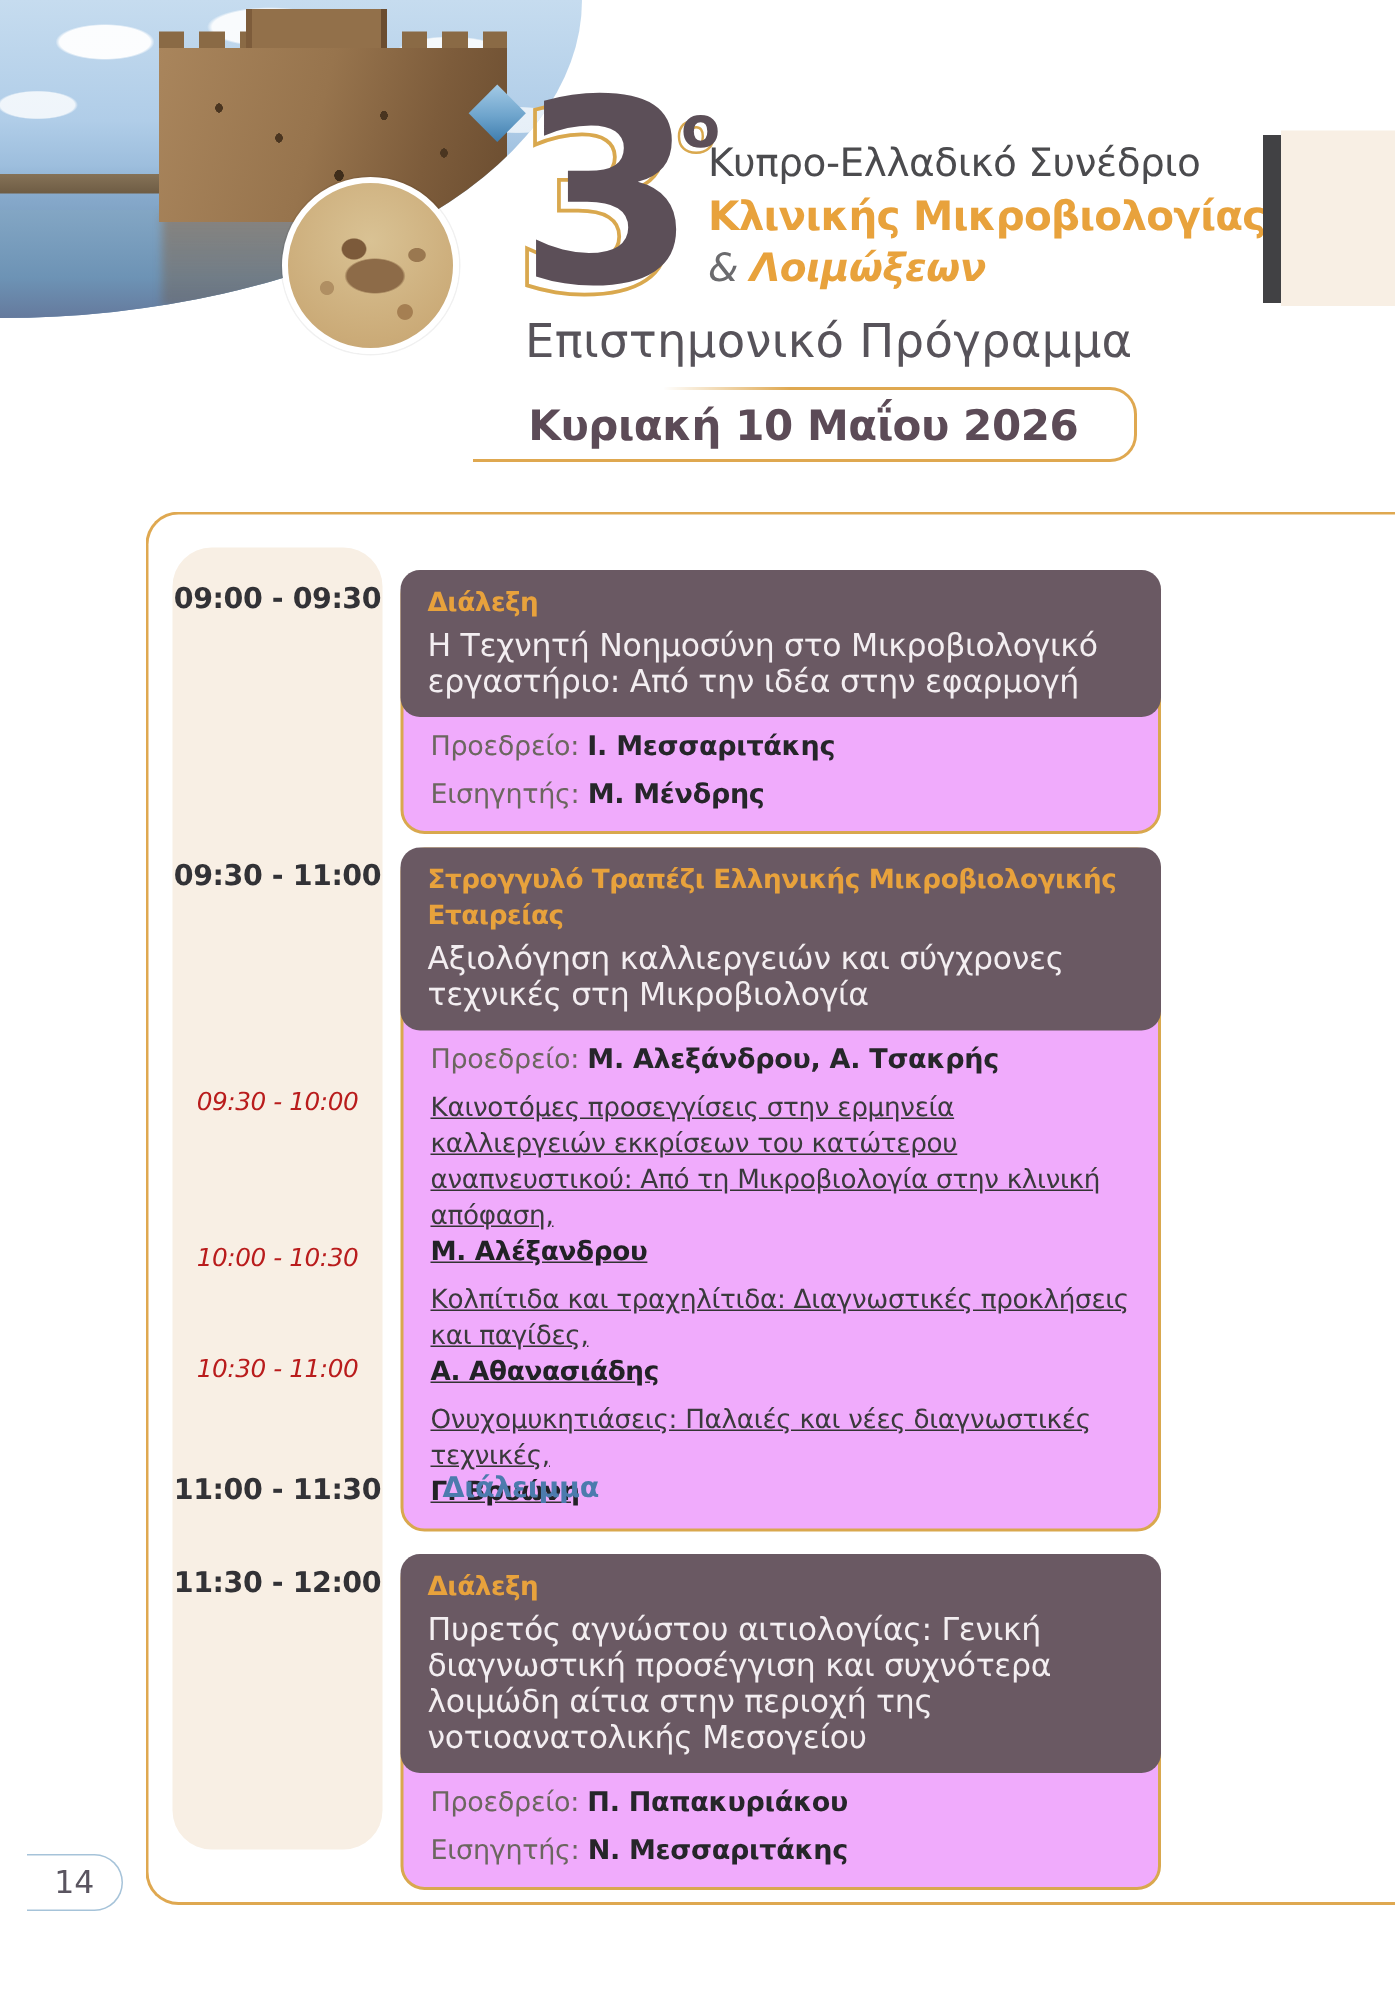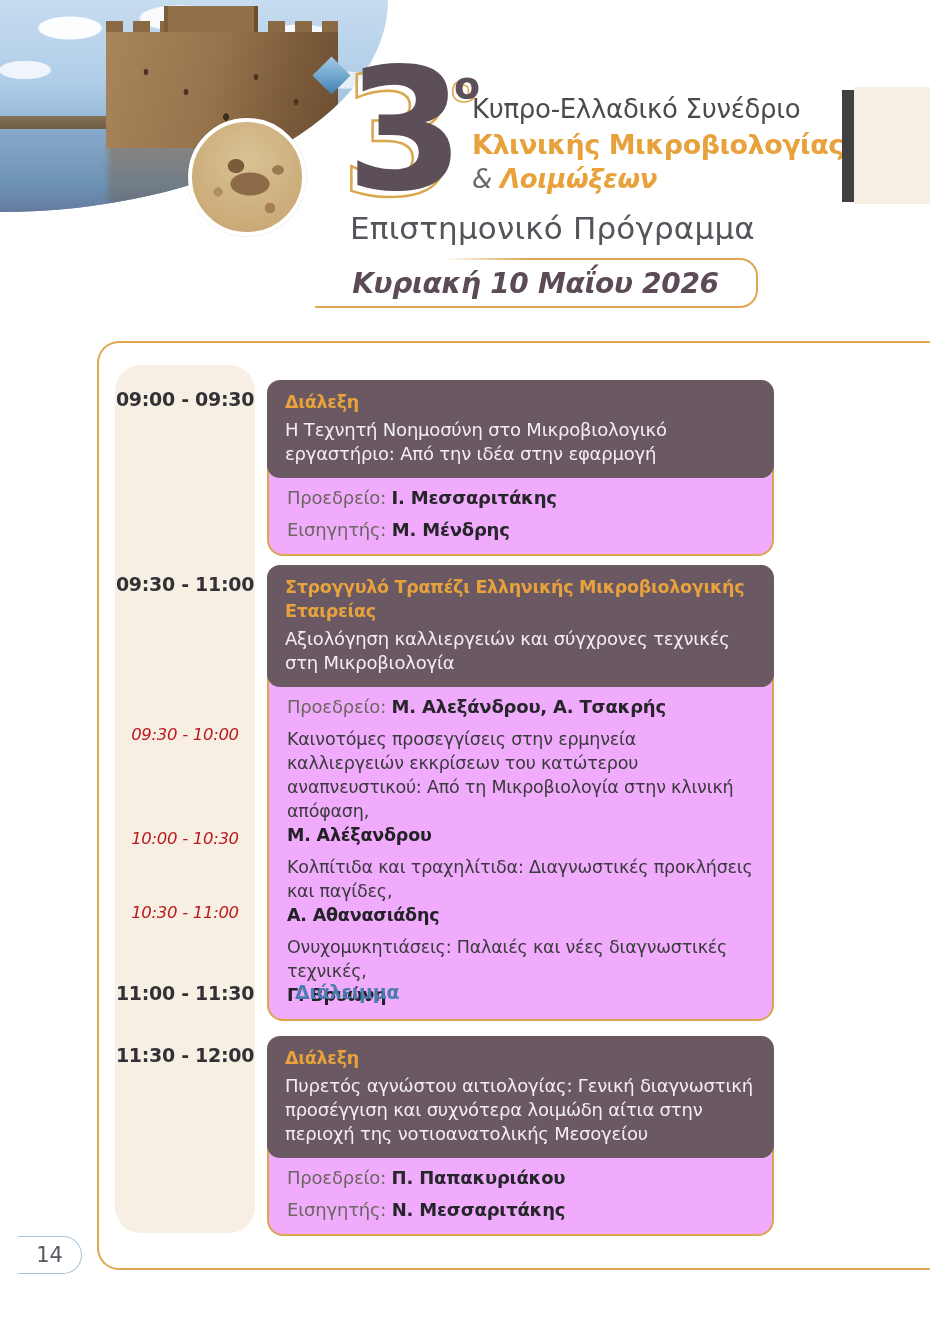--- a/index.html
+++ b/index.html
@@ -75,45 +75,45 @@
   .t-amp { color:#6b6b6e; font-weight:400; }
   .t-orange { color:#E8A23C; font-weight:700; }
   .subtitle { position:absolute; left:350px; top:210px; font-size:31px; color:#57535A; letter-spacing:0.2px; }
 
   .edge-bar { position:absolute; left:842px; top:90px; width:12px; height:112px; background:#414144; }
   .edge-tab { position:absolute; left:854px; top:87px; width:76px; height:117px; background:#F8EFE4; }
 
   
   .banner { position:absolute; left:315px; top:258px; width:443px; height:50px;
     border:2px solid #DFA850; border-left:none; border-radius:0 18px 18px 0;
-    display:flex; align-items:center; justify-content:center;font-style:italic; }
+    display:flex; align-items:center; justify-content:center; }
   .banner::after { content:""; position:absolute; top:-2px; left:0; width:48%; height:2px;
     background:linear-gradient(to right,#ffffff 60%, rgba(255,255,255,0)); }
   .banner-text { font-size:28px; font-weight:600; color:#5C4B57; letter-spacing:-0.3px; }
 
   
   .sched { position:absolute; left:97px; top:300px; width:833px; height:929px;
     border:2px solid #DFA850; border-right:none; border-radius:22px 0 0 22px;margin-top:41px; }
   .timecol { position:absolute; left:16px; top:22px; width:140px; height:868px;
     background:#F8EFE4; border-radius:26px; }
   .tmain { position:absolute; left:16px; width:140px; text-align:center;
     font-weight:700; font-size:19px; color:#323236; letter-spacing:-0.3px; }
   .tsub { position:absolute; left:16px; width:140px; text-align:center;
     font-style:italic; font-size:16.5px; color:#b91c1c; letter-spacing:-0.3px; }
 
   .card { position:absolute; left:168px; width:507px; background:#f0abfc;
     border:2px solid #D9A84E; border-radius:16px; }
   .hd { background:#6A5963; border-radius:13px; margin:-2px; padding:10px 18px 12px; }
   .hd .type { color:#E8A23C; font-weight:700; font-size:17.5px; line-height:24px; letter-spacing:-0.3px; }
-  .hd .htitle { color:#F3EEF1; font-size:18px; line-height:24px; margin-top:4px; letter-spacing:-0.2px; }
+  .hd .htitle { color:#F3EEF1; font-size:21px; line-height:24px; margin-top:4px; letter-spacing:-0.2px; }
   .cbody { padding:10px 18px 12px; }
   .pline { font-size:18px; line-height:24px; margin-bottom:8px; color:#6B665F; letter-spacing:-0.2px; }
   .pline:last-child { margin-bottom:0; }
   .pname { color:#26262a; font-weight:700; }
-  .talks { padding:2px 18px 12px; }
+  .talks { padding:2px 18px 12px;text-decoration:underline; }
   .talk { font-size:17.5px; line-height:24px; color:#3A3A3C; margin-bottom:8px; letter-spacing:-0.2px; }
   .talk .spk { display:block; font-weight:700; color:#222226; }
 
   .break-label { position:absolute; left:196px; font-size:19px; font-weight:700; color:#4C7BAD; letter-spacing:-0.2px; }
 
   
   .page-pill { position:absolute; left:18px; top:1236px; width:64px; height:38px;
     border:1.5px solid #A6C3D9; border-left:none; border-radius:0 19px 19px 0;
     display:flex; align-items:center; justify-content:center;
     font-size:21px; color:#5A5560; }

